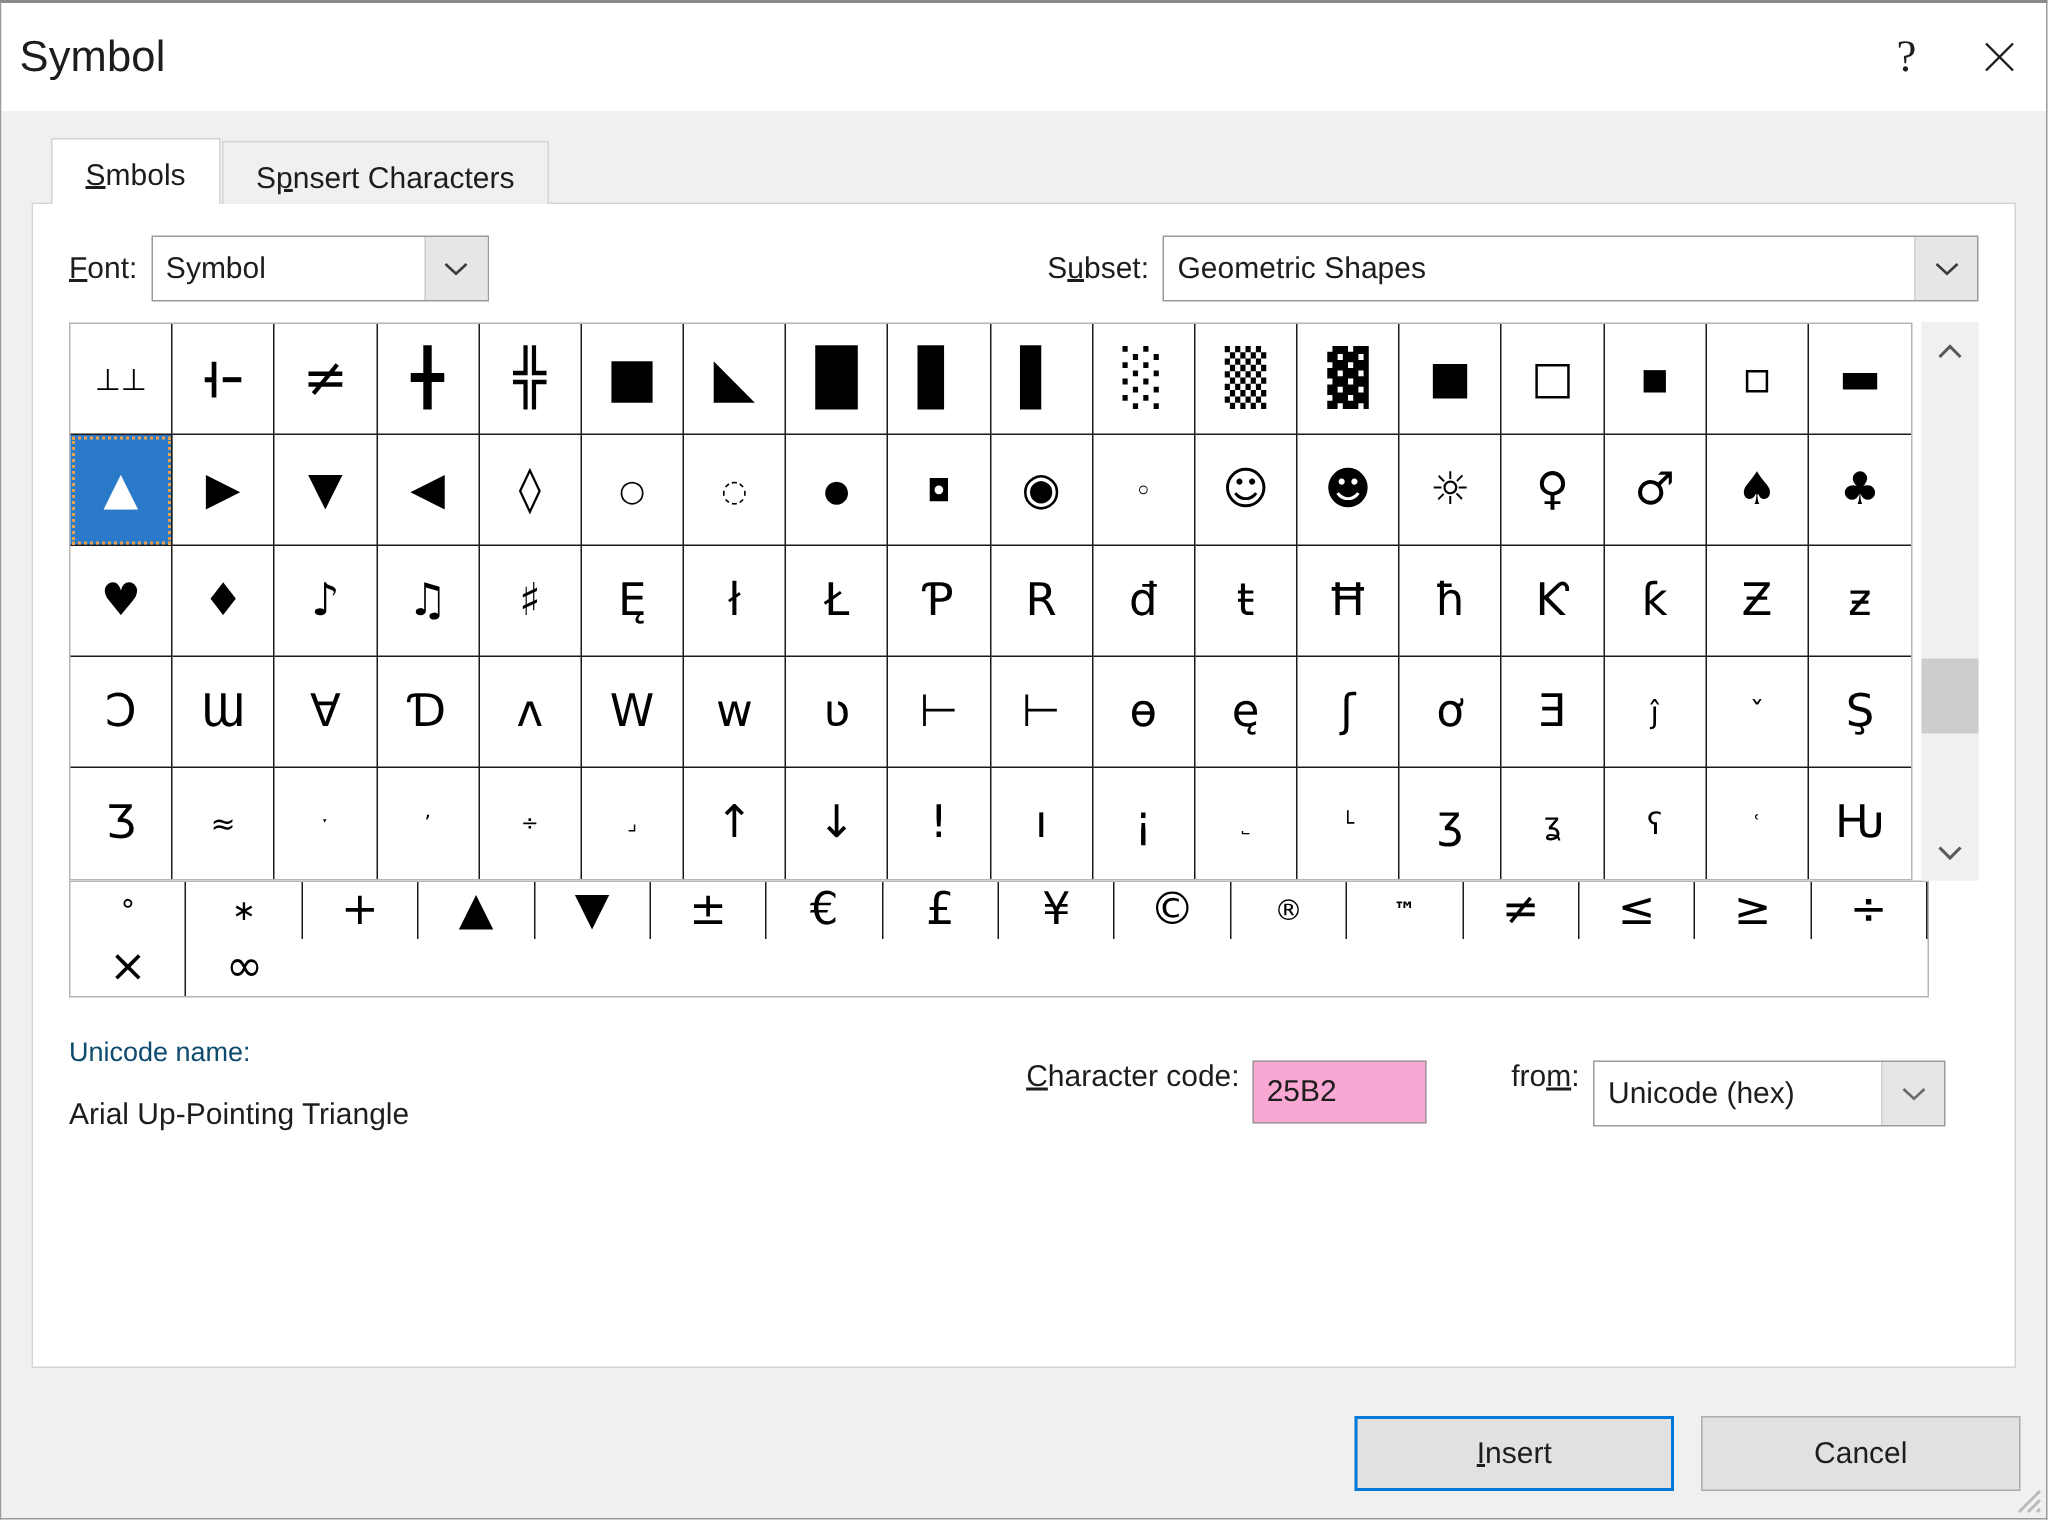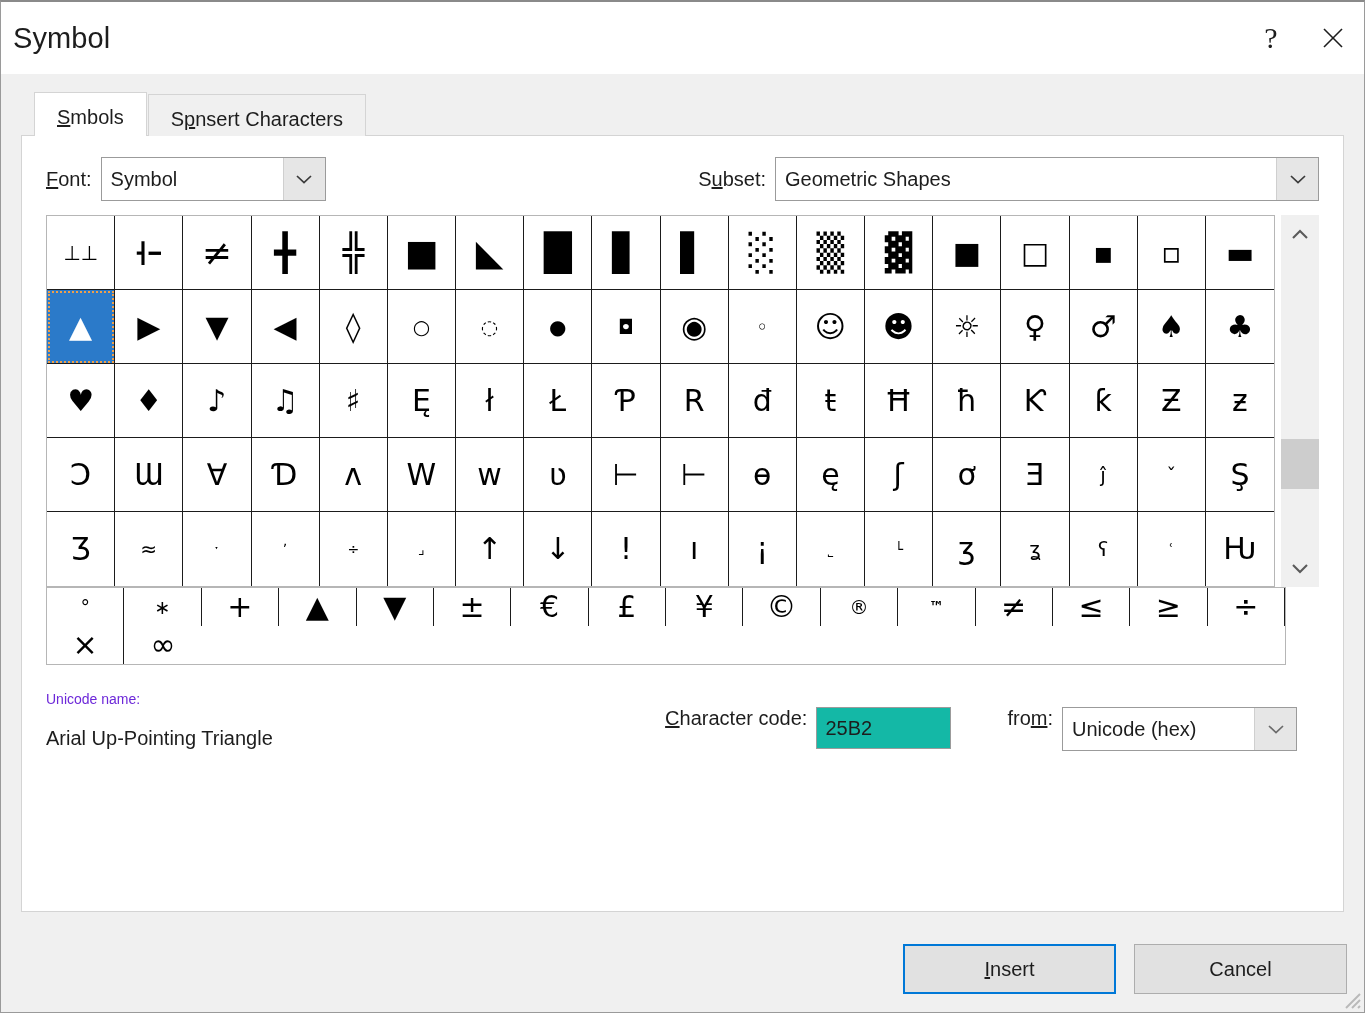--- a/index.html
+++ b/index.html
@@ -234,31 +234,31 @@
   }
   .rcell:last-child { border-right: none; }
   .rcell .sm { font-size: 19px; }
   .rcell .xs { font-size: 15px; font-weight: bold; }
   
   .info {
     margin-top: 26px;
     position: relative;
     height: 90px;
   }
-  .uniname-lbl { font-size: 14px; color: #6d28d9; }
+  .uniname-lbl { font-size: 18px; color: #0c4a6e; }
   .uniname-val { font-size: 20px; color: #1d1d1d; margin-top: 20px; }
   .code-row {
     position: absolute;
     right: 22px; top: 16px;
     display: flex; 
   }
   #charcode-input {
-    width: 135px; height: 42px;
+    width: 116px; height: 42px;
     border: 1px solid #9b9b9b;
-    background: #14b8a6;
+    background: #f9a8d4;
     font-size: 20px; color: #1d1d1d;
     padding: 0 8px;
     margin-left: 9px;
     font-family: "Liberation Sans", sans-serif;
   }
   #from-combo { width: 235px; margin-left: 9px; }
   .code-row .lbl2 { font-size: 20px; color: #1d1d1d; margin-left: 56px; }
   
   .footer {
     flex: 0 0 86px;

